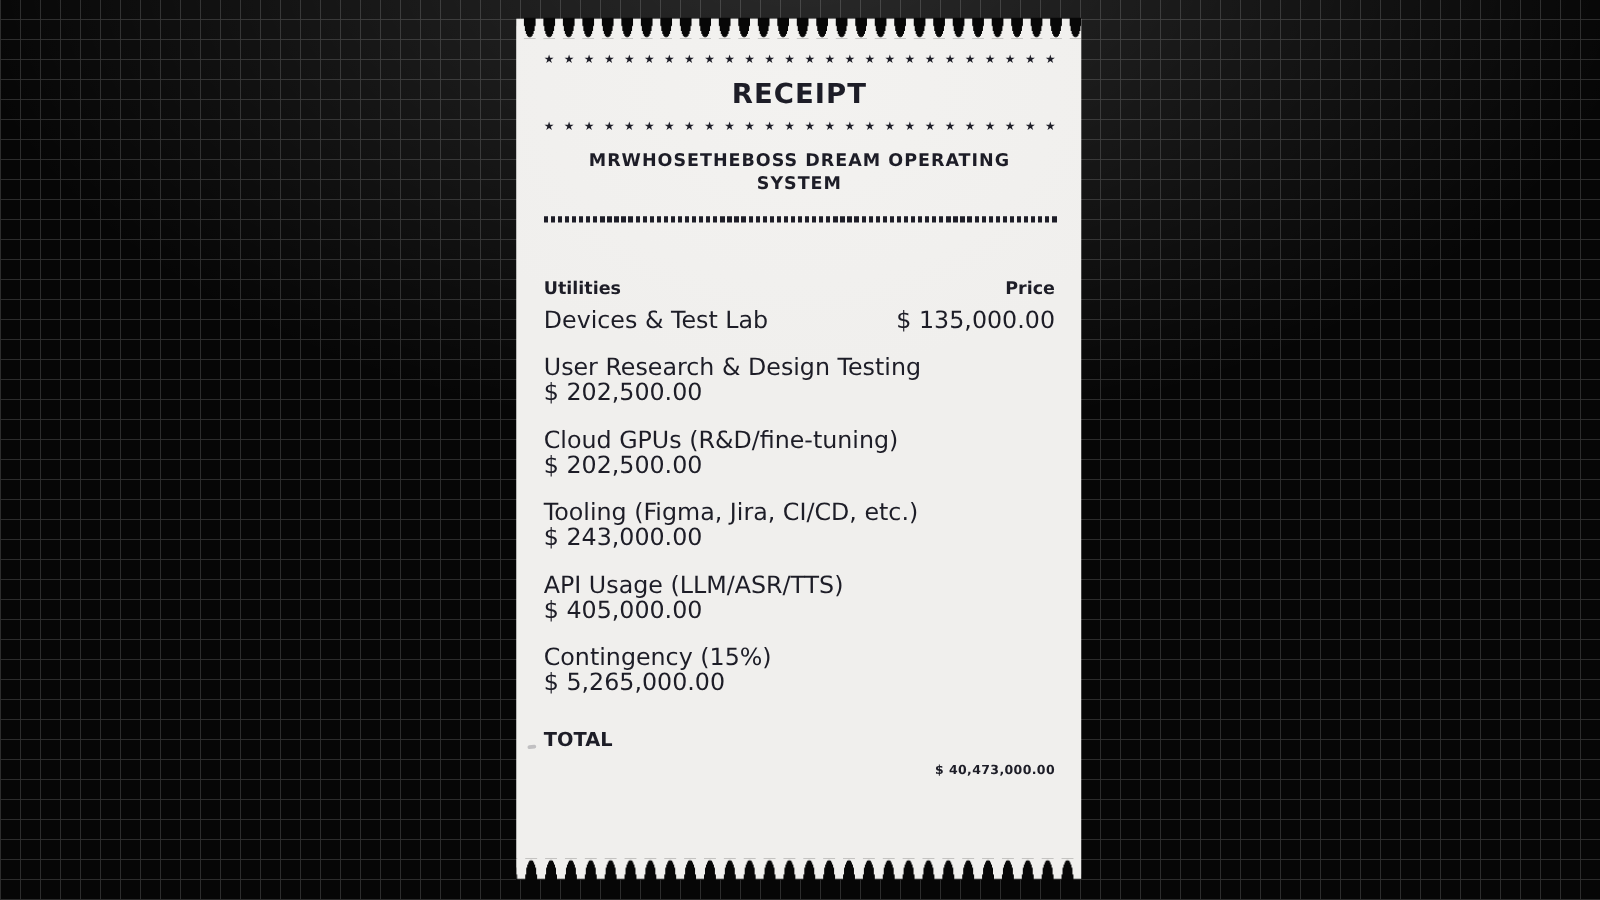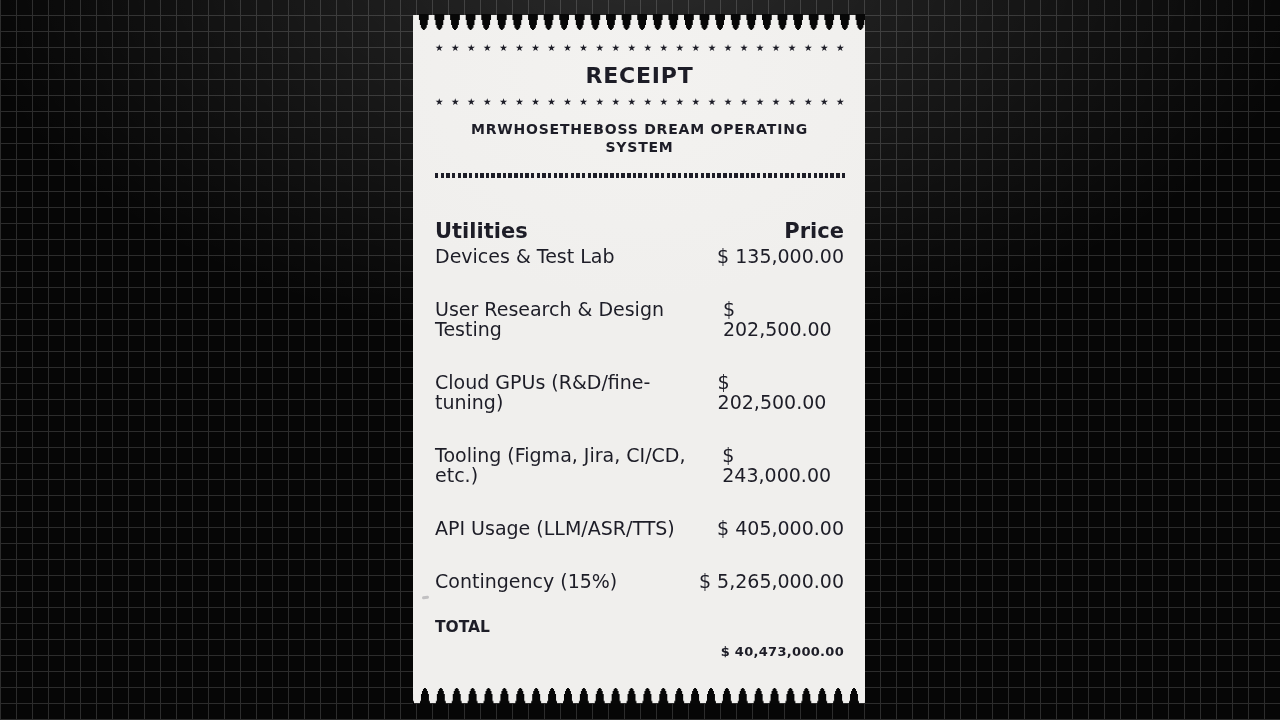--- a/index.html
+++ b/index.html
@@ -99,36 +99,36 @@
   .table { margin-top: 43px; }
   .row {
     display: flex;
     justify-content: space-between;
     align-items: baseline;
     line-height: 20px;
     font-size: 19px;
   }
   .header-row {
     font-weight: bold;
-    font-size: 21px;
+    font-size: 14px;
     margin-bottom: 5px;
   }
-  .item-row + .item-row { margin-top: 33px; }
+  .item-row + .item-row { margin-top: 18px; flex-direction: column; }
   .item-name  { text-align: left; }
   .item-price { text-align: left; }
   .total-label {
     margin-top: 26px;
     font-size: 15.5px;
     line-height: 20px;
     font-weight: bold;
   }
   .total-value {
     margin-top: 4px;
     text-align: right;
-    font-size: 13px;
+    font-size: 10px;
     line-height: 21px;
     font-weight: bold;
     letter-spacing: 0.3px;
   }
   .smudge {
     position: absolute;
     left: 9px;
     top: 581px;
     width: 7px;
     height: 3px;

